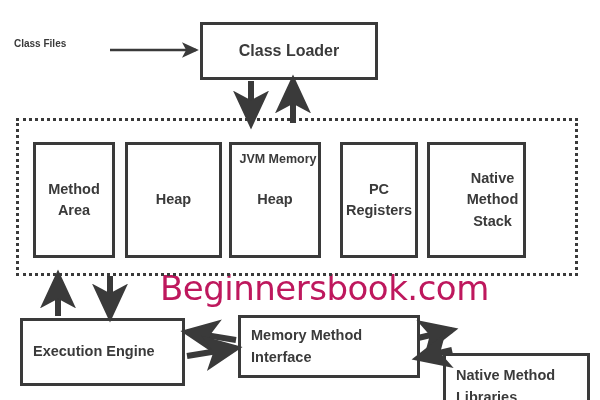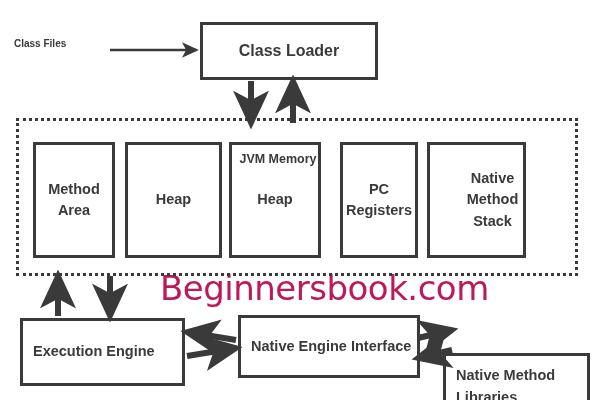--- a/index.html
+++ b/index.html
@@ -150,21 +150,21 @@
 
   <div class="box mem-cell" style="left:427px; width:99px;padding-left:32px;">
     <span class="inner">Native Method Stack</span>
   </div>
 
   <div class="box bottom-box left-align" style="left:20px; top:318px; width:165px; height:68px;">
     <span class="inner">Execution Engine</span>
   </div>
 
   <div class="box bottom-box left-align" style="left:238px; top:315px; width:182px; height:63px;">
-    <span class="inner">Native Engine Interface</span>
+    <span class="inner">Memory Method Interface</span>
   </div>
 
   <div class="box bottom-box left-align" style="left:443px; top:311px; width:147px; height:67px;margin-top:42px;">
     <span class="inner">Native Method Libraries</span>
   </div>
 
   <svg class="arrows" viewBox="0 0 600 400">
     <defs>
       <marker id="ah" markerWidth="7" markerHeight="7" refX="5.4" refY="3" orient="auto" markerUnits="strokeWidth">
         <path d="M0,0 L6.5,3 L0,6 L1.6,3 Z" fill="#3a3a3a"></path>

